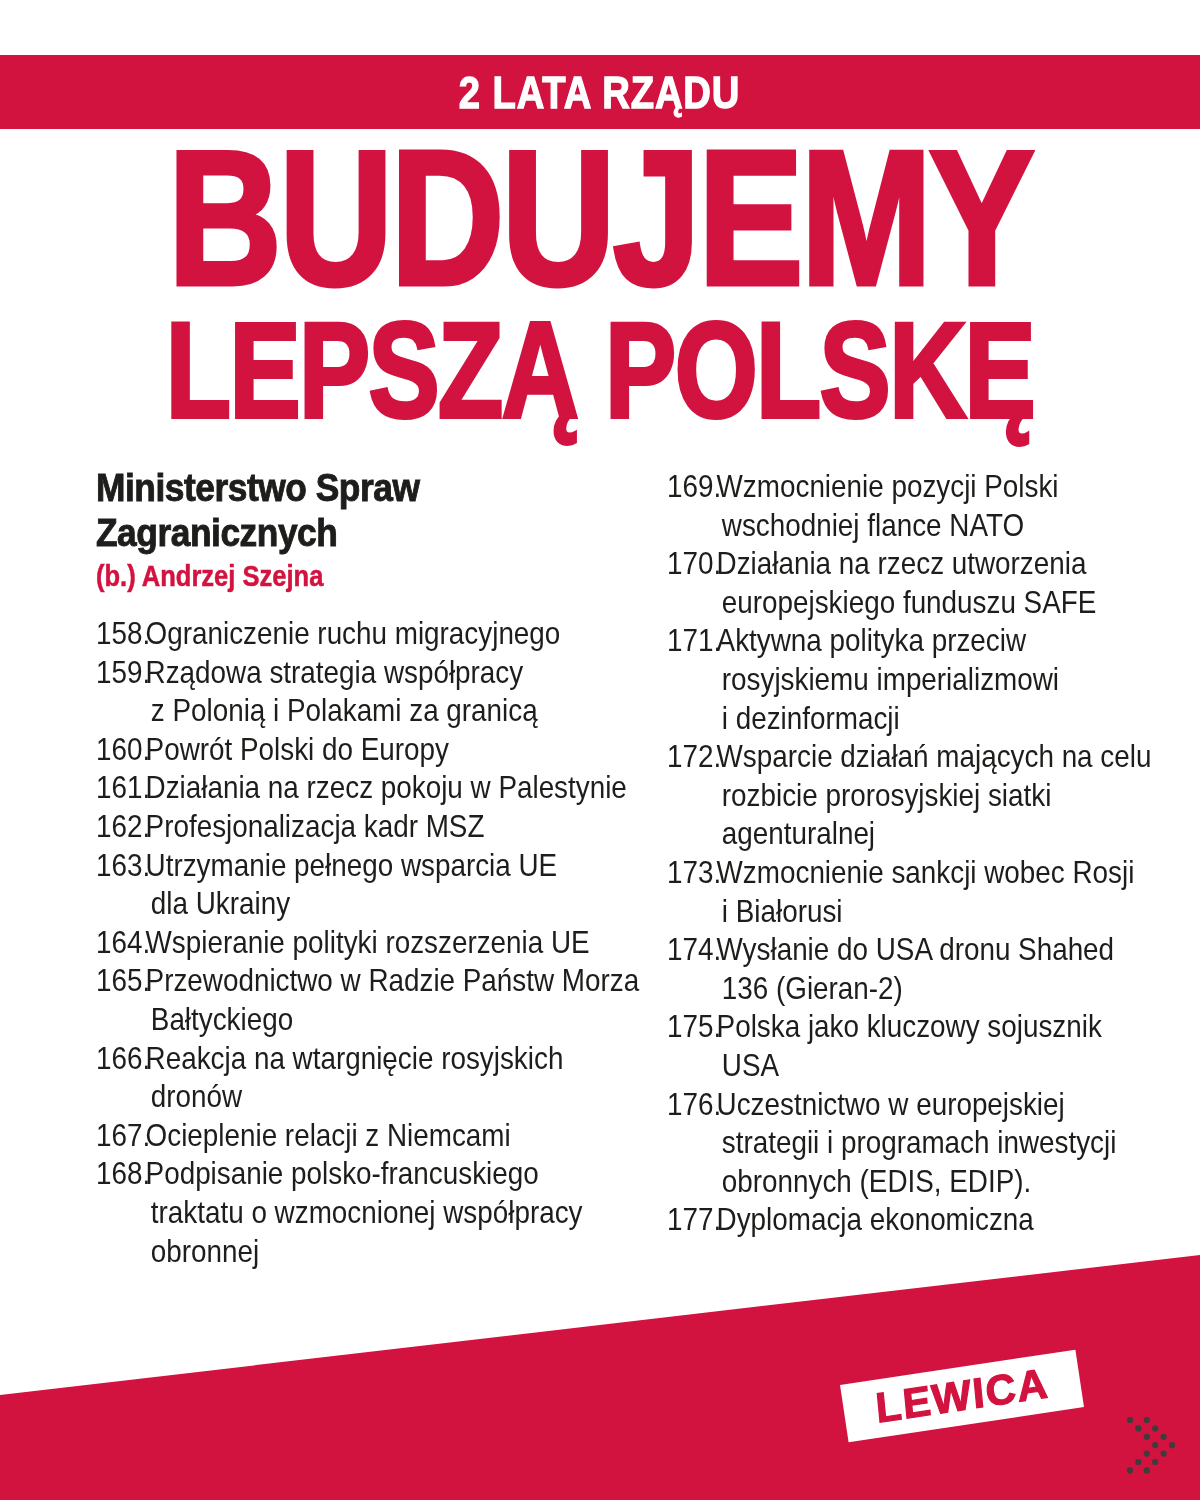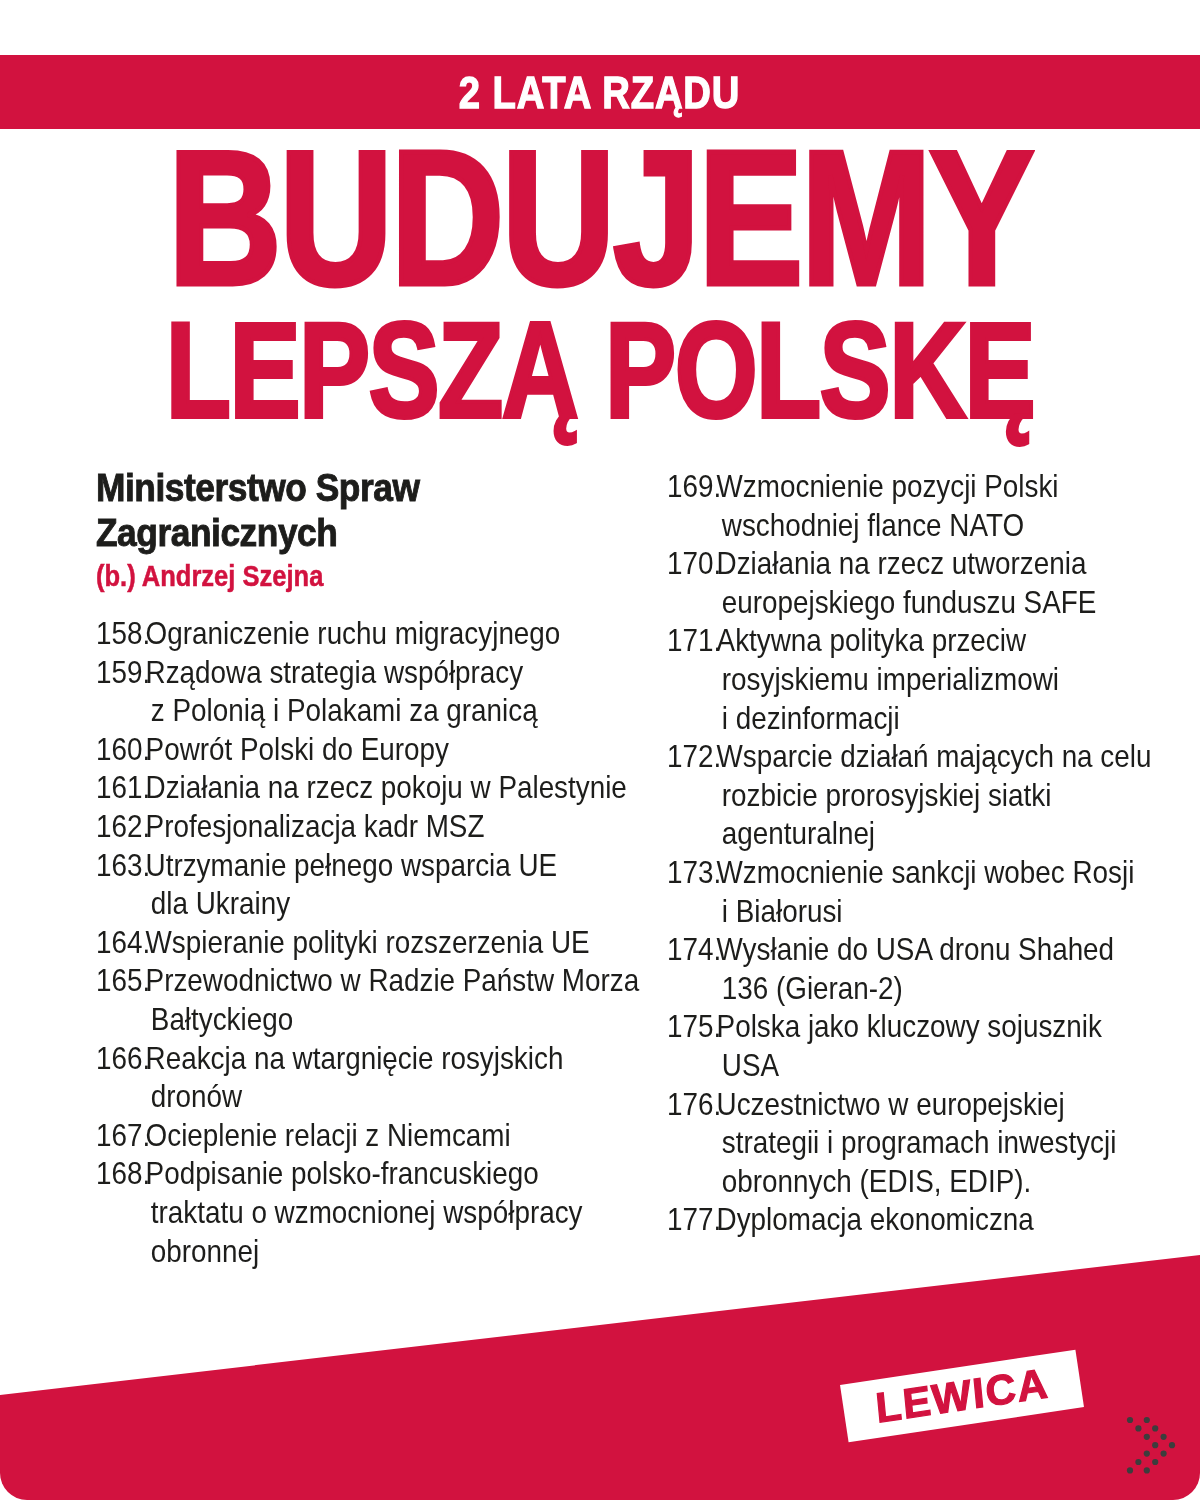--- a/index.html
+++ b/index.html
@@ -9,21 +9,20 @@
     --white:#FFFFFF;
   }
   html,body{margin:0;padding:0;background:#fff;}
   .page{
     position:relative;
     width:1200px;height:1500px;
     background:var(--white);
     overflow:hidden;
     font-family:"Liberation Sans", sans-serif;
     color:var(--text);
-    border-radius:27px;
   }
   
   .top-banner{
     position:absolute;top:55px;left:0;width:1200px;height:74px;
     background:var(--red);
     display:flex;align-items:center;justify-content:center;
   }
   .banner-text{
     color:#fff;font-weight:bold;font-size:45px;line-height:1;
     letter-spacing:1px;white-space:nowrap;

